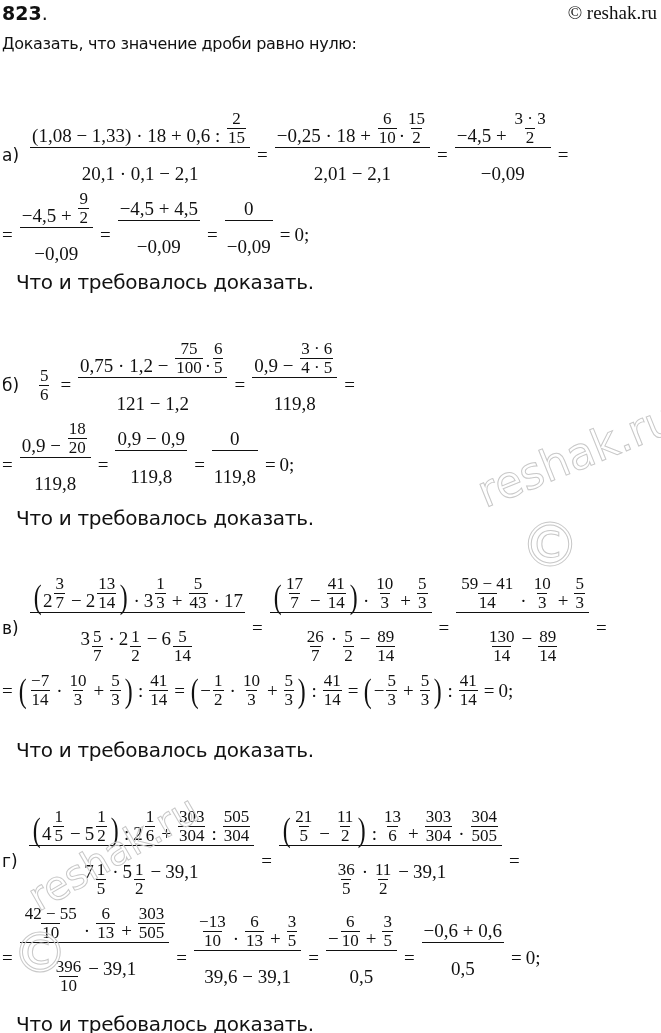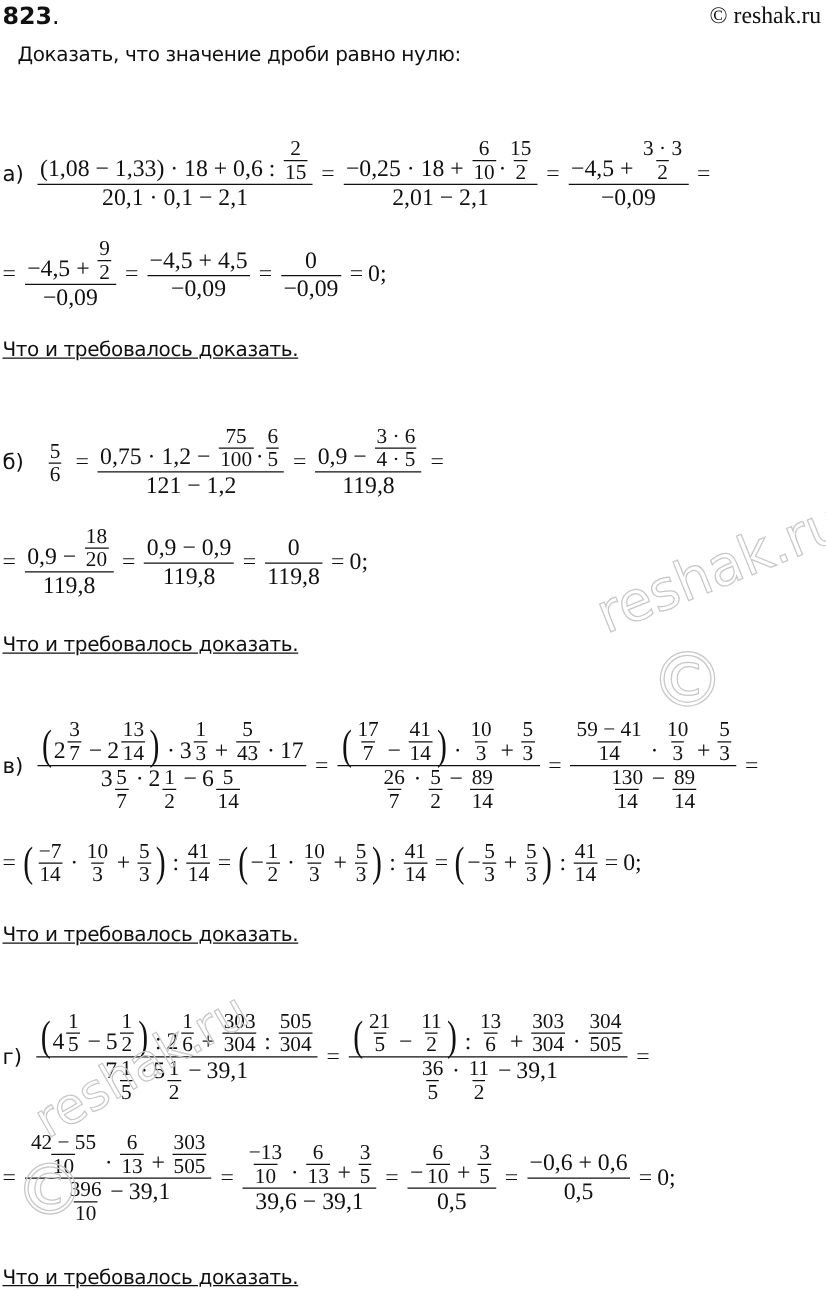--- a/index.html
+++ b/index.html
@@ -1,26 +1,26 @@
 <!DOCTYPE html>
 <html><head>
 <meta charset="utf-8">
 <style>
   html, body { margin:0; padding:0; background:#ffffff; }
   body { width:661px; height:1033px; position:relative; overflow:hidden;
          font-family:"Liberation Serif", "DejaVu Serif", serif; color:#111; }
   .hdr { position:absolute; top:2px; left:2px; font-family:"DejaVu Sans", sans-serif; font-weight:bold; font-size:19px; }
   .copy { position:absolute; top:2px; right:4px; font-size:19px; }
-  .intro { position:absolute; top:34px; left:14px; font-family:"DejaVu Sans", sans-serif; font-size:16px; letter-spacing:-0.3px; }
-  .qed { position:absolute; left:2px; font-family:"DejaVu Sans", sans-serif; font-size:16px; letter-spacing:-0.3px;text-decoration:underline; }
+  .intro { position:absolute; top:34px; left:2px; font-family:"DejaVu Sans", sans-serif; font-size:16px; letter-spacing:-0.3px; }
+  .qed { position:absolute; left:16px; font-family:"DejaVu Sans", sans-serif; font-size:20px; letter-spacing:-0.3px; }
   .line { position:absolute; left:2px; display:flex; align-items:center; font-size:19px; white-space:nowrap; }
   .lbl { font-family:"DejaVu Sans", sans-serif; font-size:17px; margin-right:8px; }
   .fr { display:inline-flex; flex-direction:column; align-items:center; vertical-align:middle; margin:0 3px; }
   .fr > .n { padding:0 2px; display:flex; align-items:flex-end; justify-content:space-between; }
-  .fr > .d { padding:0 2px; border-top:1.6px solid #111; display:flex; align-items:flex-start; justify-content:center; }
+  .fr > .d { padding:15px 2px; border-top:1.6px solid #111; display:flex; align-items:flex-start; justify-content:center; }
   .sf { display:inline-flex; flex-direction:column; align-items:center; vertical-align:middle; margin:0 2px; font-size:17px; line-height:18px; }
   .sf > .d { border-top:1.3px solid #111; padding:0 1px; }
   .sf > .n { padding:0 1px; }
   .op { margin:0 4px; }
   .big { font-size:34px; line-height:30px; font-weight:normal; transform:scaleX(0.7); display:inline-block; }
   .wm { position:absolute; color:transparent; -webkit-text-stroke:1px #c8c8c8; font-family:"DejaVu Sans", sans-serif; pointer-events:none; }
 </style>
 </head>
 <body>
 

